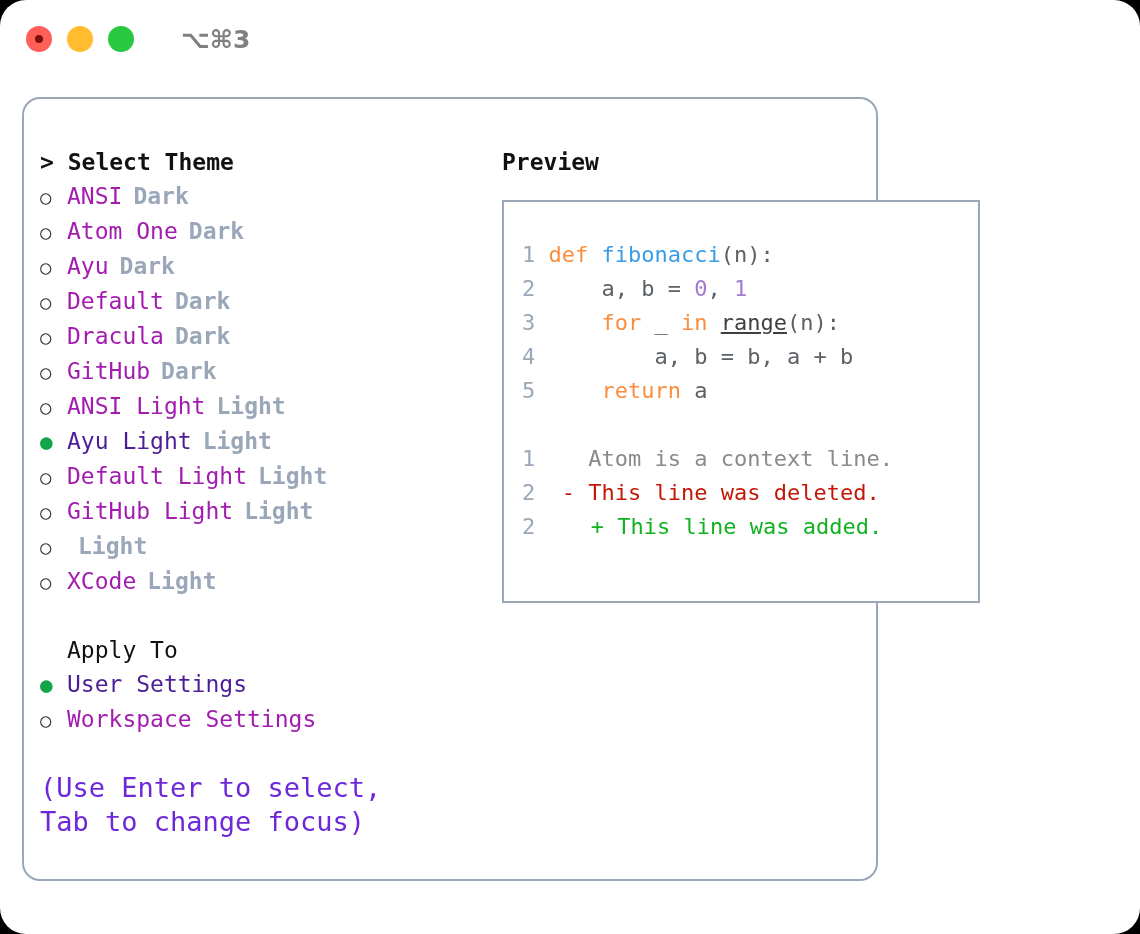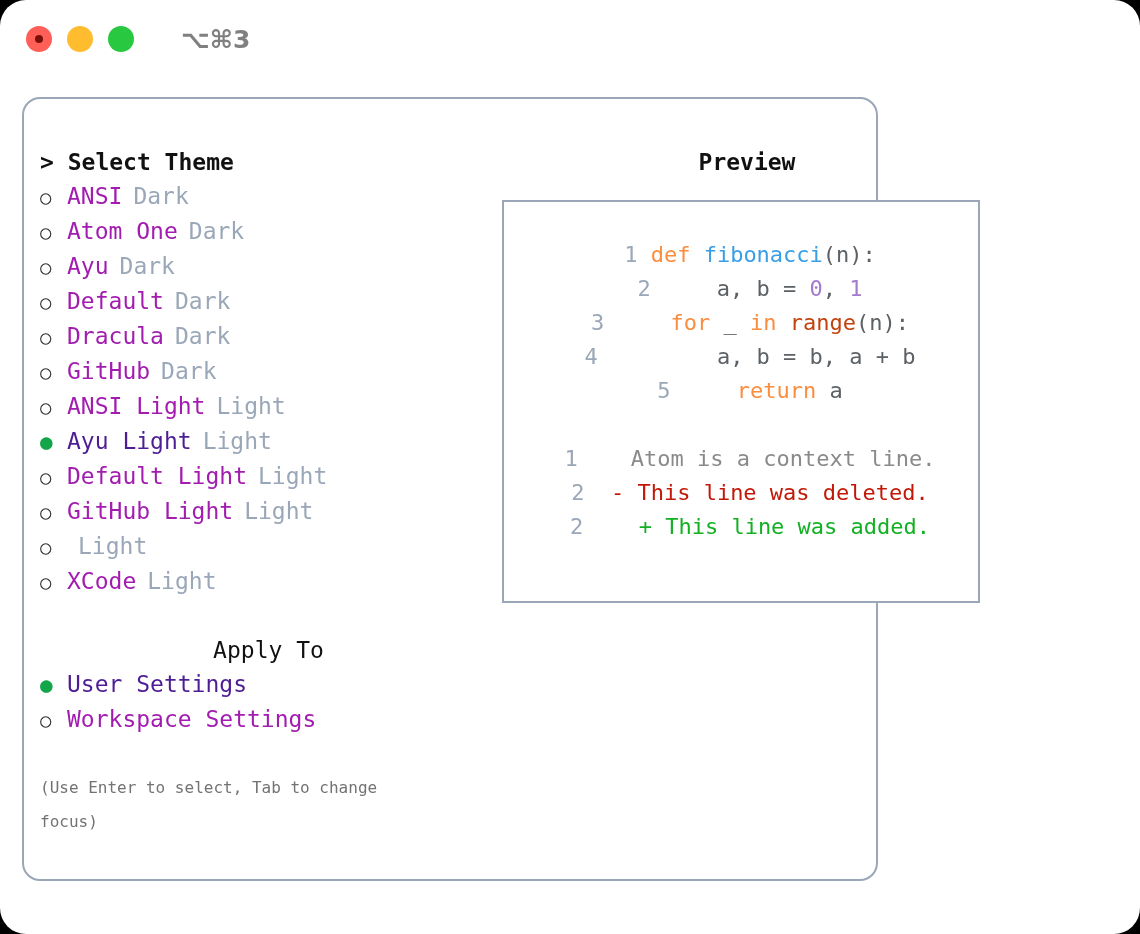--- a/index.html
+++ b/index.html
@@ -105,44 +105,43 @@
     flex: none;
     font-size: 19px;
     color: #333333;
   }
   .marker.sel { color: #13a54a; font-size: 21px; }
   .opt-label { color: #a21caf; }
   .opt-label.sel { color: #4c1d95; }
   .opt-tag {
     color: #9aa7b8;
     margin-left: 11px;
+    font-weight: bold;
   }
   .group-head {
     font-size: 23px;
     color: #111111;
     line-height: 34px;
     padding-left: 27px;
     white-space: pre;
-    text-align: center;
   }
   .spacer { height: 34px; }
   .hint {
     margin-top: 34px;
-    font-size: 16px;
-    line-height: 34px;
-    color: #737373;
+    font-size: 27px;
+    line-height: 34px;
+    color: #6d28d9;
     width: 400px;
   }
   
   .right-col {
     position: absolute;
     left: 478px;
     top: 46px;
     width: 490px;
-    text-align: center;
   }
   .preview-title {
     font-size: 23px;
     font-weight: bold;
     color: #111111;
     line-height: 34px;
   }
   .preview-box {
     margin-top: 21px;
     width: 478px;
@@ -155,21 +154,21 @@
   .code-line {
     font-size: 22px;
     line-height: 34px;
     white-space: pre;
   }
   .ln {
     color: #9aa7b8;
   }
   .tok-kw   { color: #fa8d3e; }
   .tok-fn   { color: #399ee6; margin-top: 20px; }
-  .tok-bi   { color: #c2410c; }
+  .tok-bi   { color: #404040; text-decoration: underline; }
   .tok-num  { color: #a37acc; }
   .tok-txt  { color: #5c6166; }
   .tok-ctx  { color: #8a8a8a; }
   .tok-del  { color: #c21807; }
   .tok-add  { color: #12b122; margin-left: 29px; }
   .blank-line { height: 34px; }
 </style>
 </head>
 <body>
 

